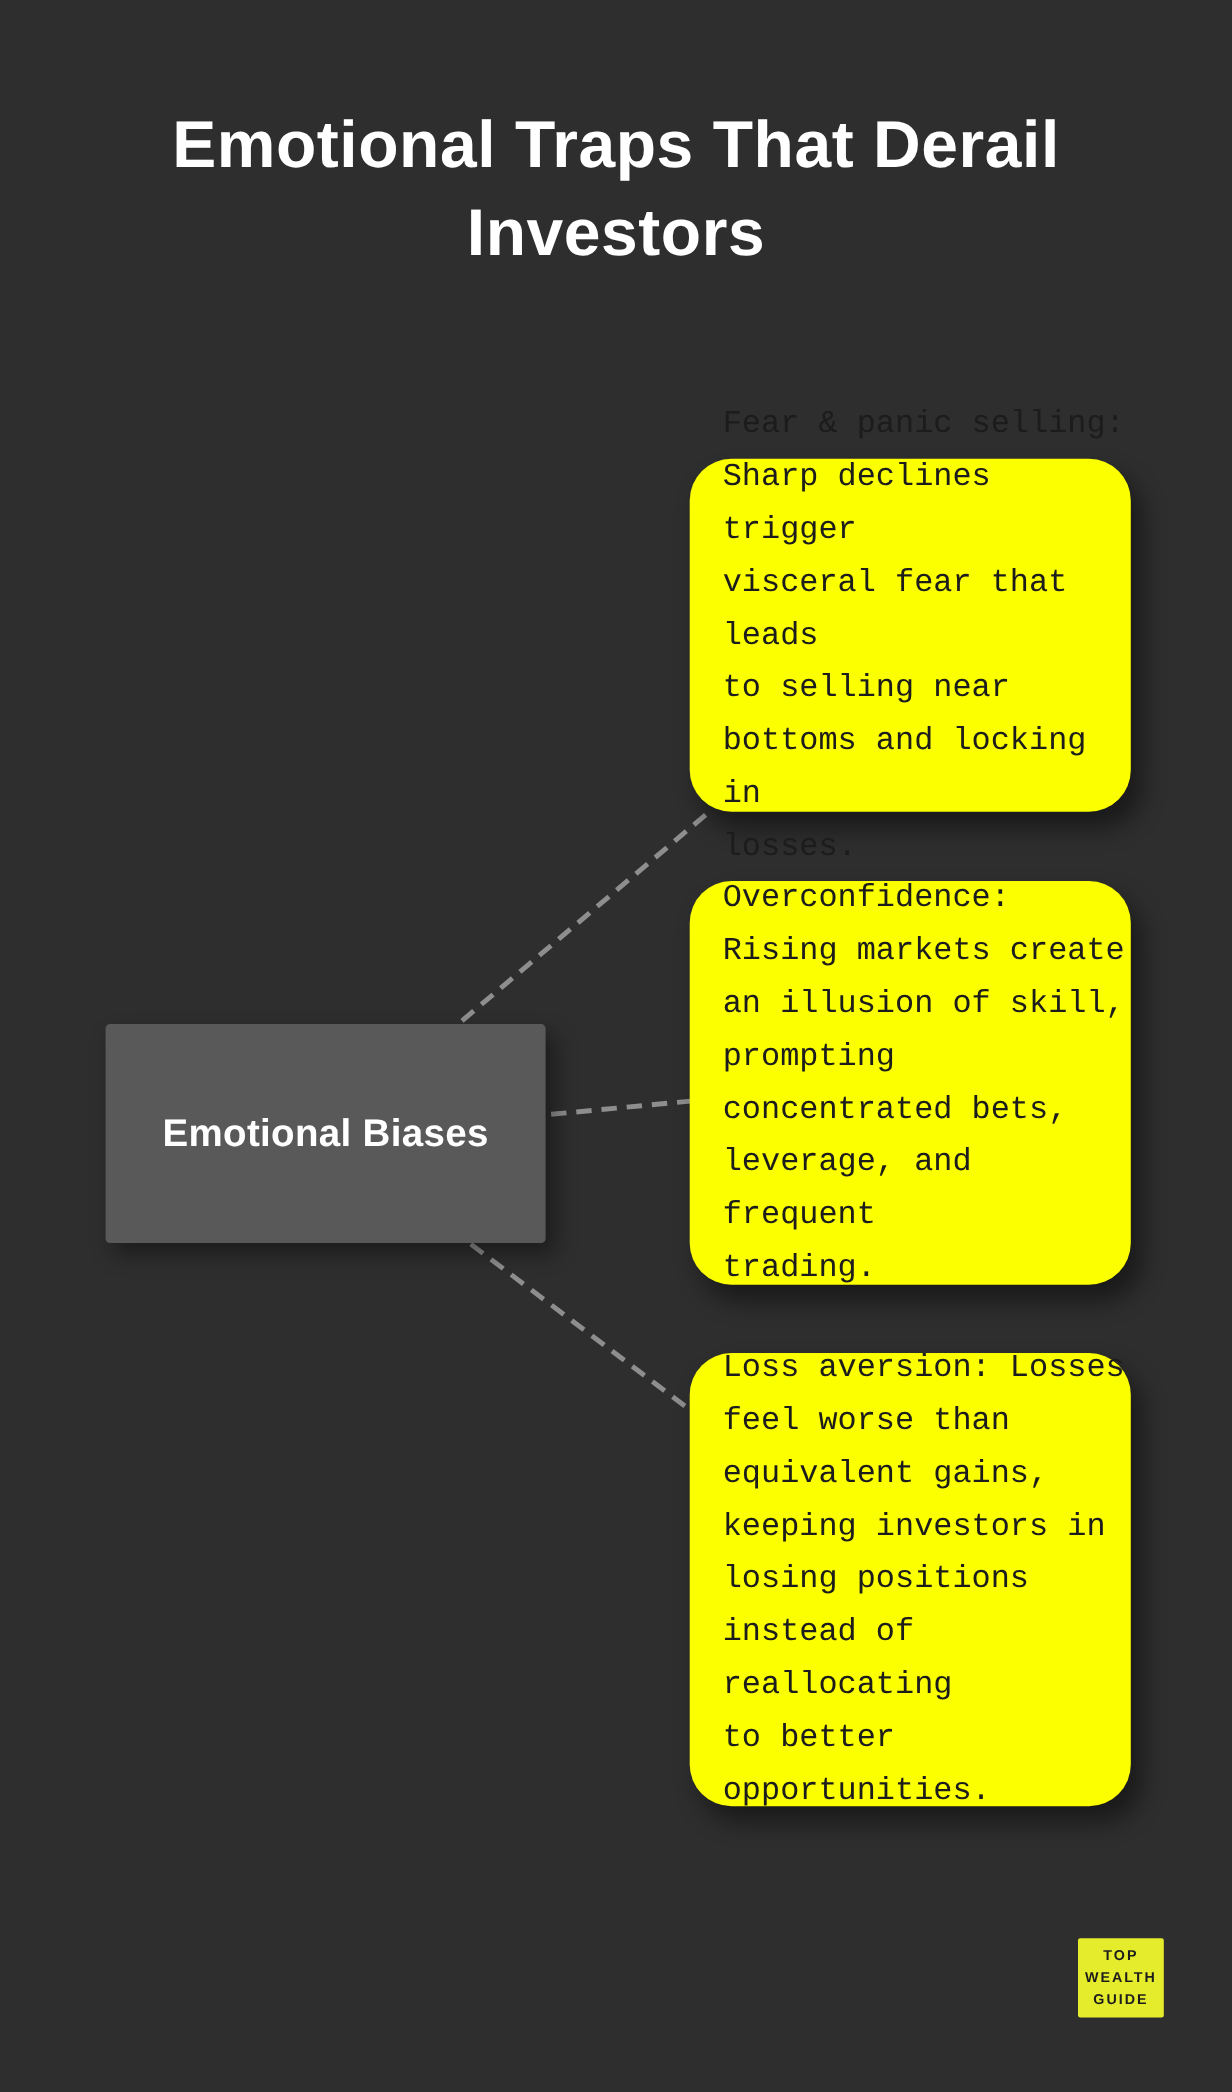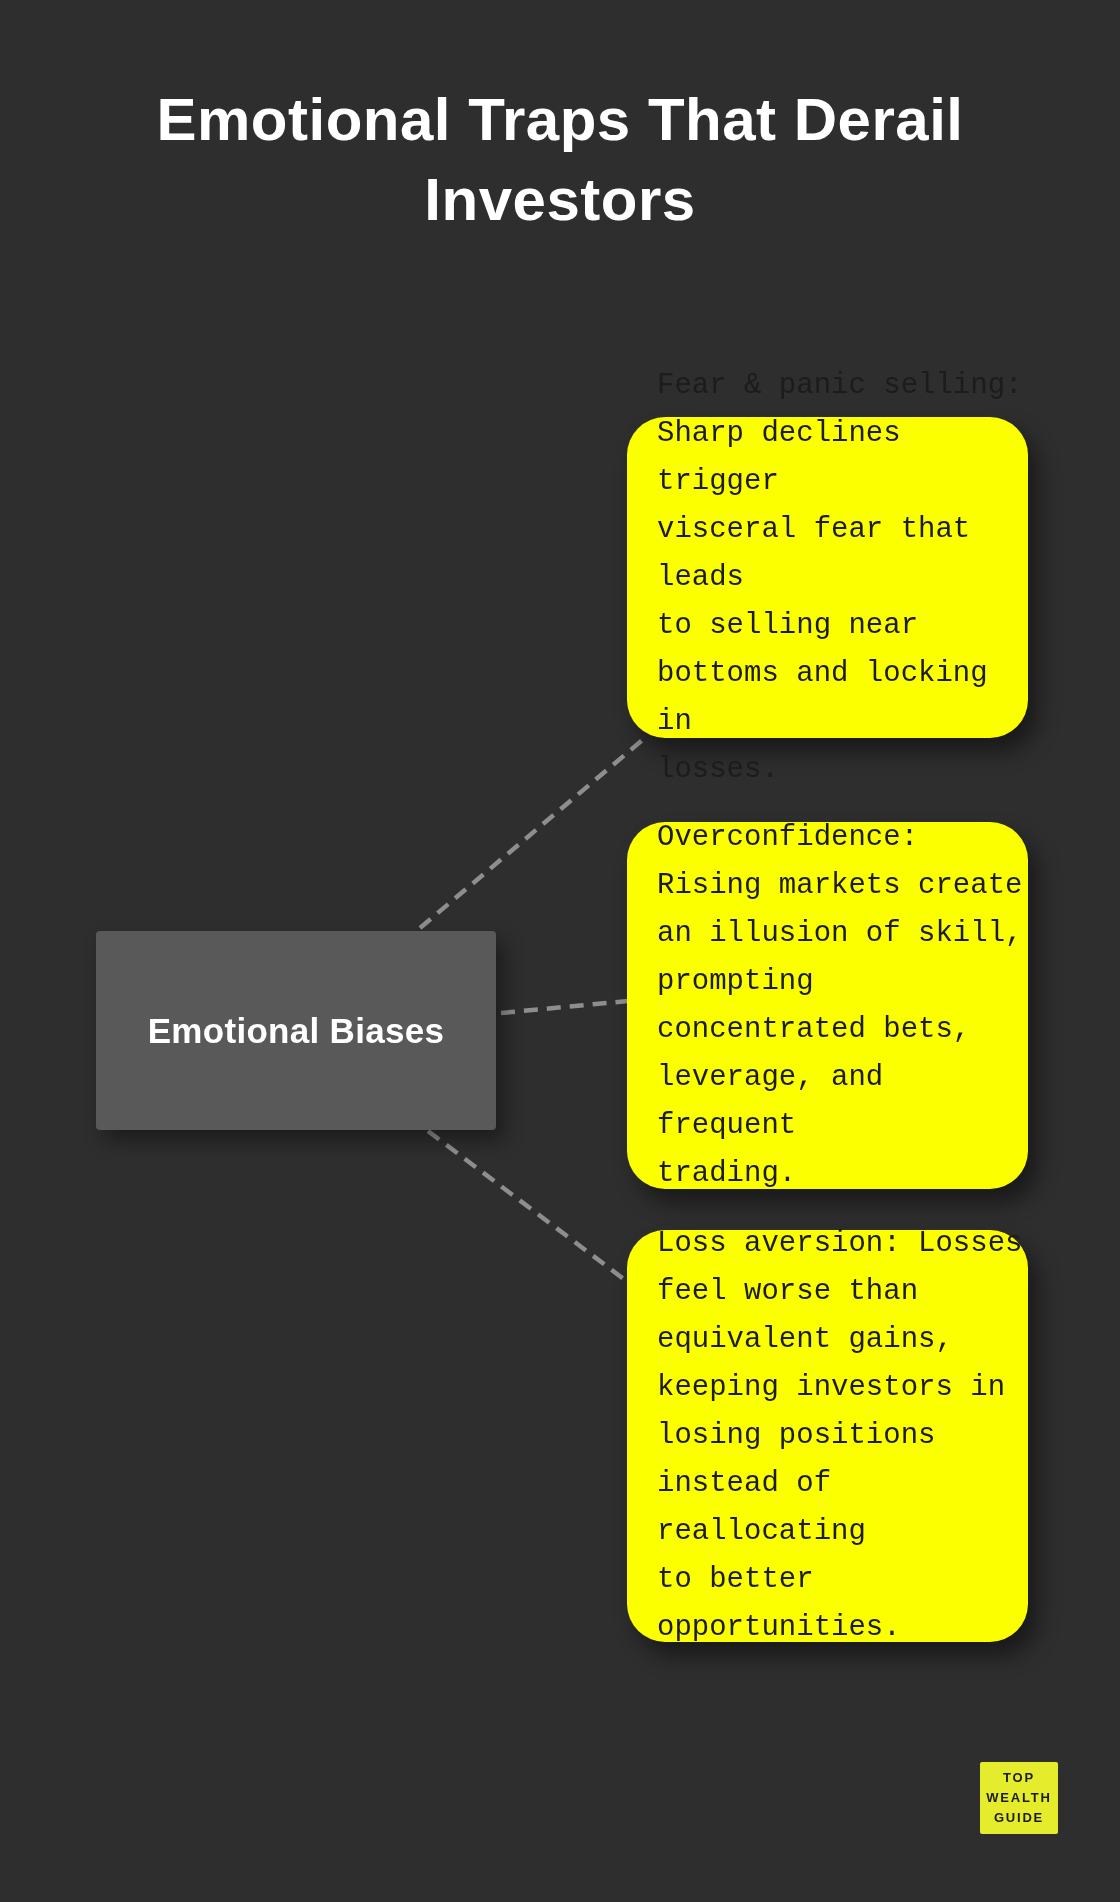--- a/index.html
+++ b/index.html
@@ -21,21 +21,21 @@
     overflow: hidden;
   }
   .canvas {
     position: relative;
     width: 1120px;
     height: 1902px;
     background: var(--background);
   }
   .title {
     position: absolute;
-    top: 80px;
+    top: 92px;
     left: 0;
     width: 1120px;
     text-align: center;
     color: var(--title-text);
     font-size: 60px;
     font-weight: 700;
     line-height: 80px;
     letter-spacing: 0.5px;
     white-space: pre-line;
   }
@@ -83,21 +83,21 @@
     align-items: center;
     font-family: Liberation Mono, monospace;
   }
   .card-text {
     color: var(--card-text);
     font-size: 29px;
     line-height: 48px;
     white-space: pre-line;
   }
   .card-1 { top: 417px; height: 321px; }
-  .card-2 { top: 822px; height: 367px; }
+  .card-2 { top: 801px; height: 367px; }
   .card-3 { top: 1230px; height: 412px; }
   .logo {
     position: absolute;
     left: 980px;
     top: 1762px;
     width: 78px;
     height: 72px;
     background: var(--logo-bg);
     border-radius: 2px;
     display: flex;

